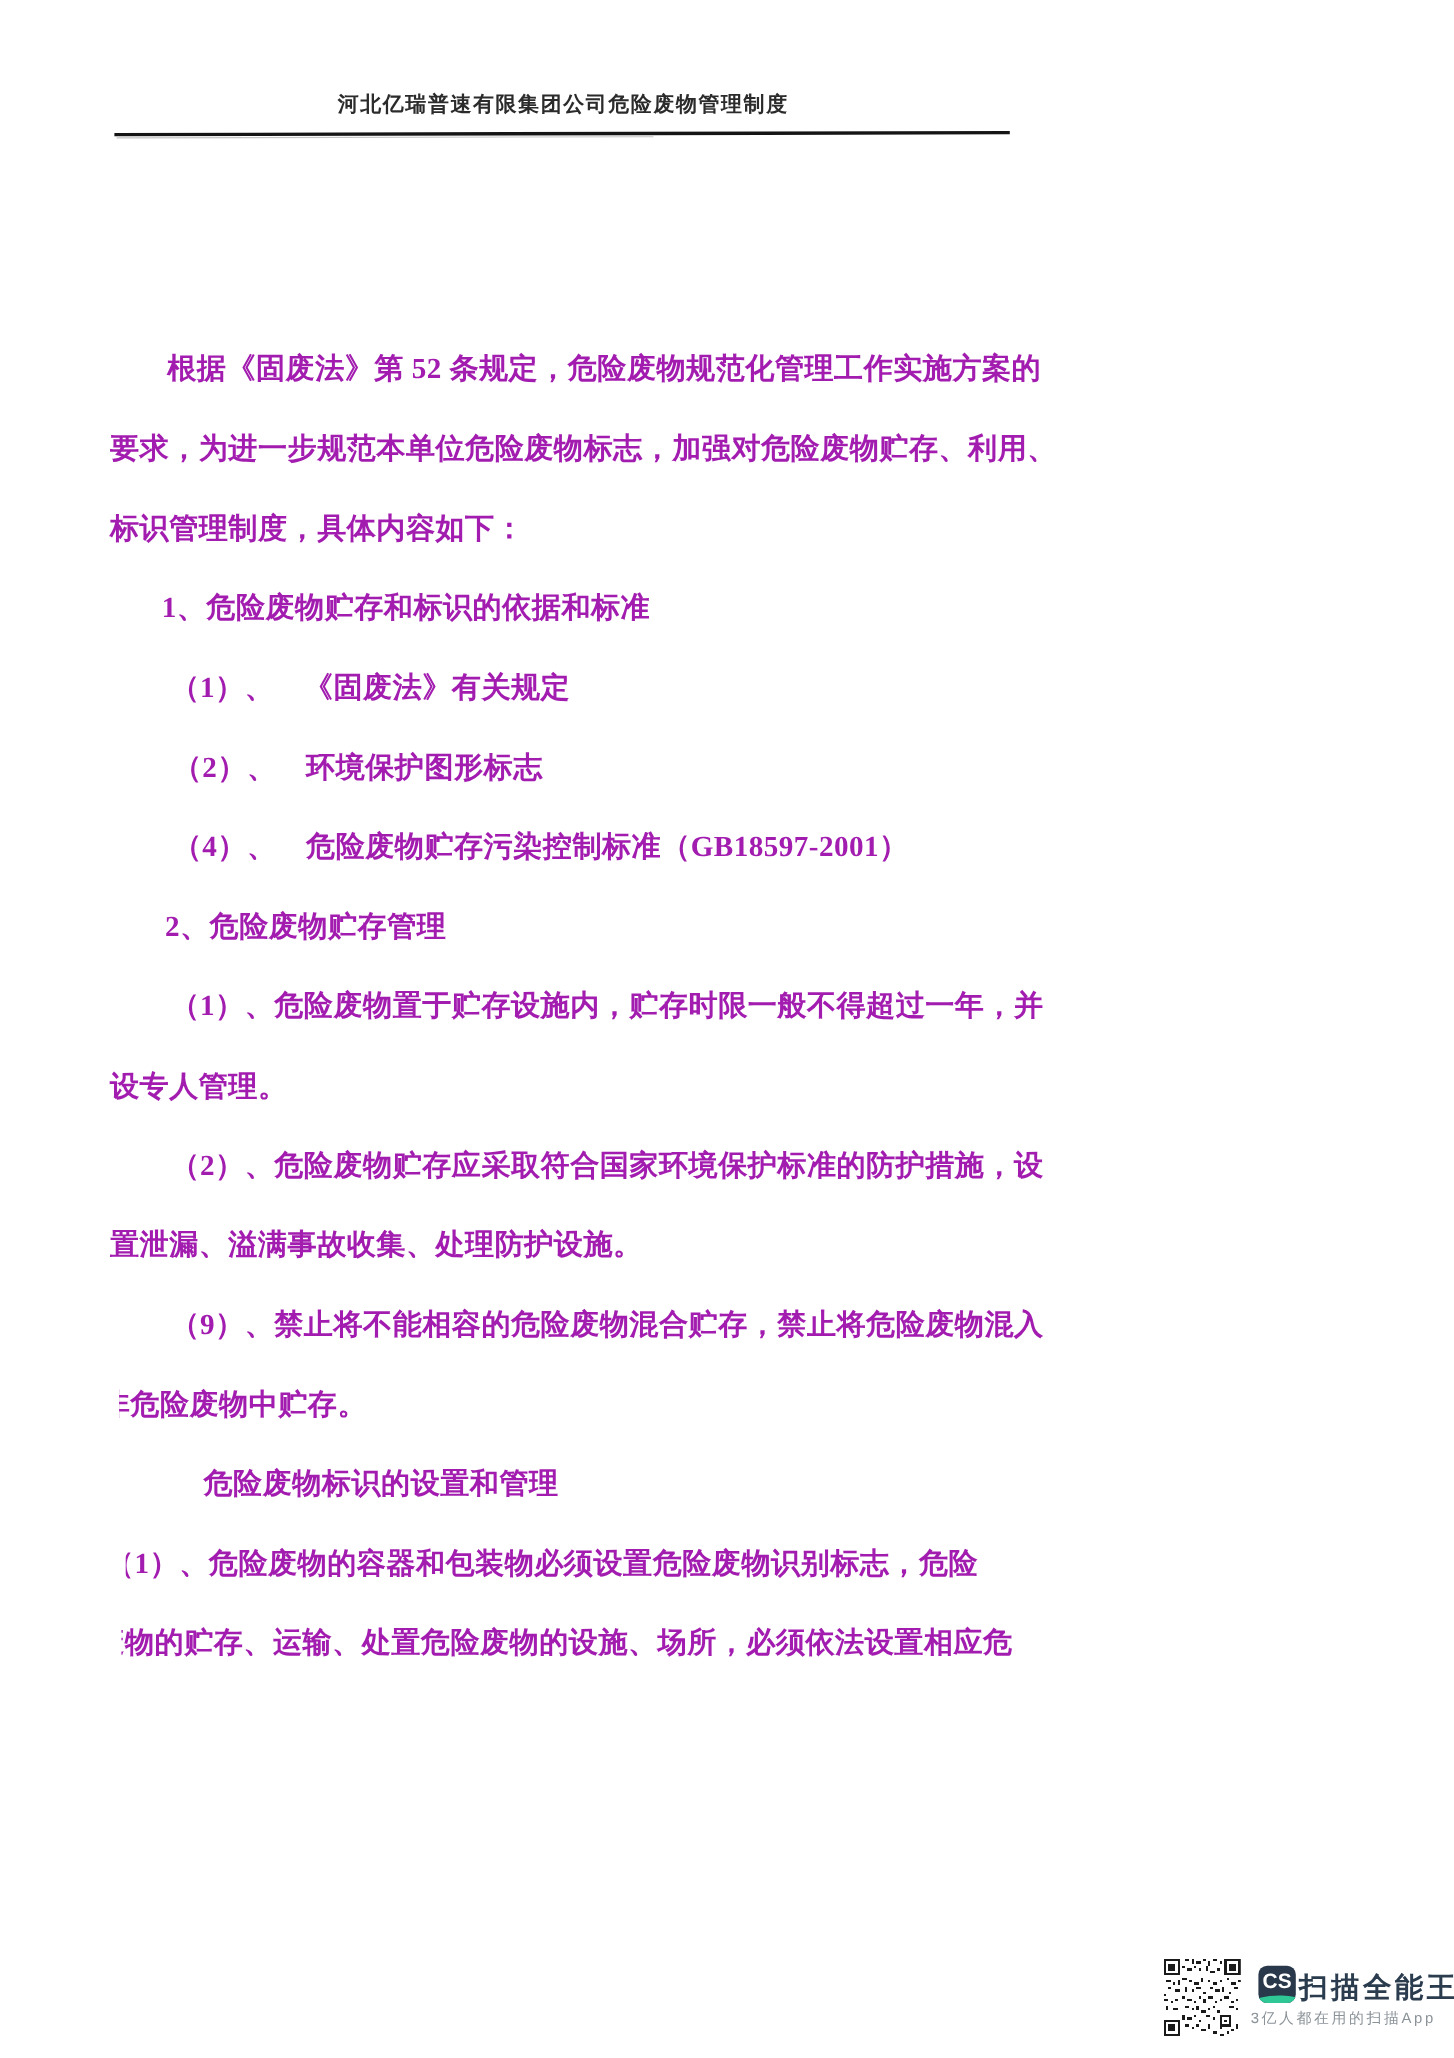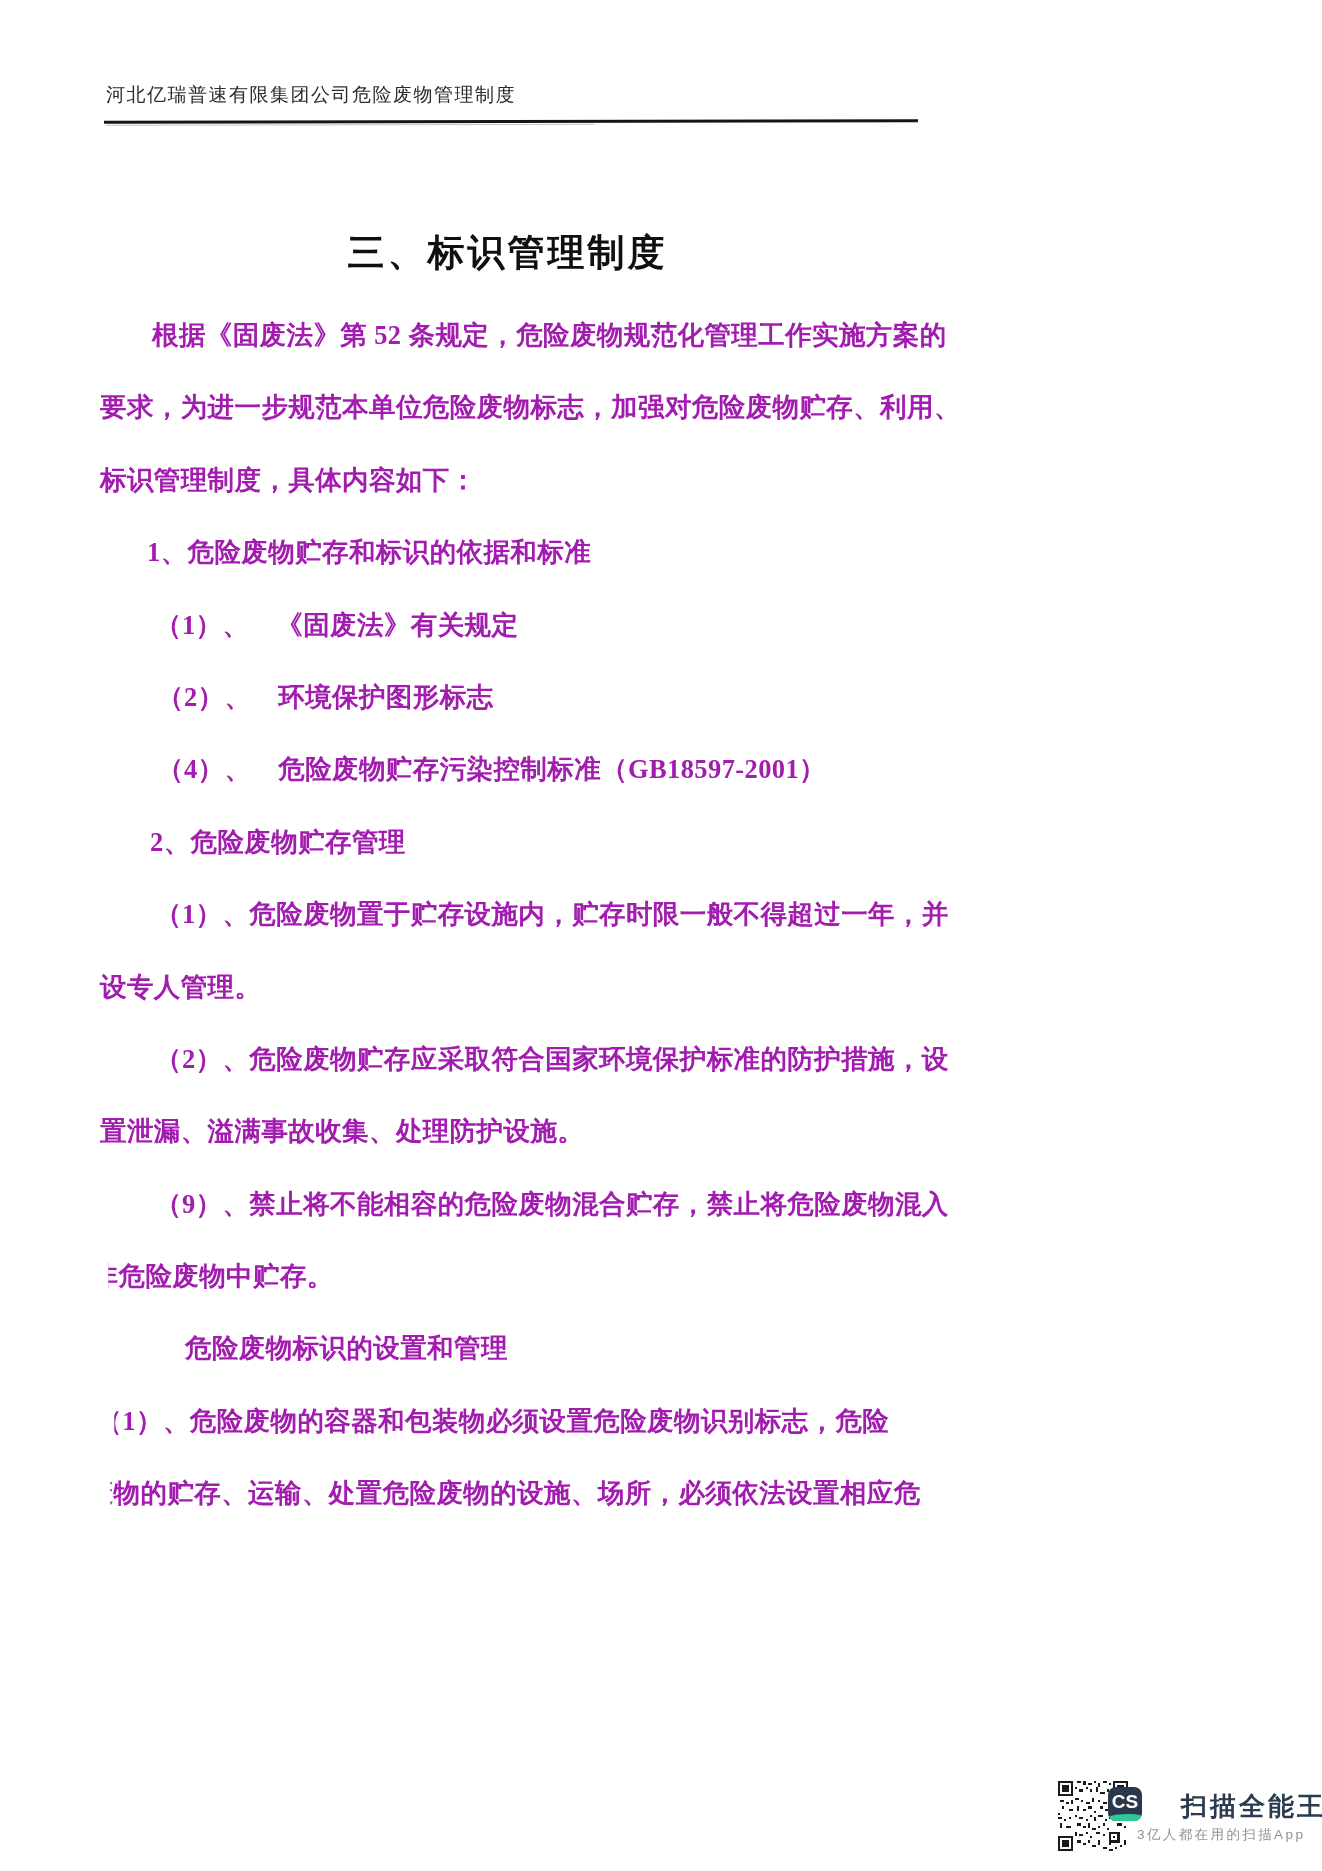--- a/index.html
+++ b/index.html
@@ -7,22 +7,22 @@
     position:relative;
     width:1322px;height:1871px;
     margin:0 auto;
     background:#ffffff;
     overflow:hidden;
     font-family:"Liberation Serif","DejaVu Serif",serif;
   }
   
   .header-text{
     position:absolute;left:106px;top:82px;width:812px;
-    text-align:left;
-    font-size:19px;font-weight:400;color:#2b2b2b;
+    text-align:center;
+    font-size:19px;font-weight:700;color:#2b2b2b;
     letter-spacing:1.5px;
     filter:blur(.4px);
   }
   .header-rule{
     position:absolute;left:104px;top:120px;width:814px;height:3px;
     background:#151515;
     transform:rotate(-0.12deg);
   }
   .header-rule::after{
     content:"";position:absolute;left:2px;top:4px;width:60%;height:1px;
@@ -41,21 +41,21 @@
   }
   .doc-line{
     height:72.4px;line-height:72.4px;
     font-size:26.5px;font-weight:600;color:#a21caf;
     letter-spacing:.4px;white-space:nowrap;
   }
   .partial-char{display:inline-block;}
   
   .qr{position:absolute;left:1058px;top:1781px;width:70px;height:70px;}
   .cs-logo{
-    position:absolute;left:1108px;top:1787px;width:34px;height:34px;
+    position:absolute;left:1144px;top:1787px;width:34px;height:34px;
     background:var(--logo-bg,#29384A);
     border-radius:8px;overflow:hidden;
     color:#ffffff;text-align:center;
     font:700 19px/29px "Liberation Sans","DejaVu Sans",sans-serif;
   }
   .cs-logo .swoosh{
     position:absolute;left:-4px;right:-4px;bottom:-5px;height:12px;
     background:var(--logo-accent,#2FC795);
     border-radius:55% 40% 0 0;
   }
@@ -75,21 +75,20 @@
 </head>
 <body>
 
 <div class="page">
 
   <div>
     <div class="header-text">河北亿瑞普速有限集团公司危险废物管理制度</div>
     <div class="header-rule"></div>
   </div>
 
-  <h1 class="title">三、标识管理制度</h1>
 
   <div class="doc-body" id="doc-body">
       <div class="doc-line" style="padding-left: 52px;"><span>根据《固废法》第 52 条规定，危险废物规范化管理工作实施方案的</span></div>
       <div class="doc-line" style="padding-left: 0px;"><span>要求，为进一步规范本单位危险废物标志，加强对危险废物贮存、利用、</span></div>
       <div class="doc-line" style="padding-left: 0px;"><span>标识管理制度，具体内容如下：</span></div>
       <div class="doc-line" style="padding-left: 47px;"><span>1、危险废物贮存和标识的依据和标准</span></div>
       <div class="doc-line" style="padding-left: 55px;"><span>（1）、　《固废法》有关规定</span></div>
       <div class="doc-line" style="padding-left: 57px;"><span>（2）、　环境保护图形标志</span></div>
       <div class="doc-line" style="padding-left: 57px;"><span>（4）、　危险废物贮存污染控制标准（GB18597-2001）</span></div>
       <div class="doc-line" style="padding-left: 50px;"><span>2、危险废物贮存管理</span></div>

